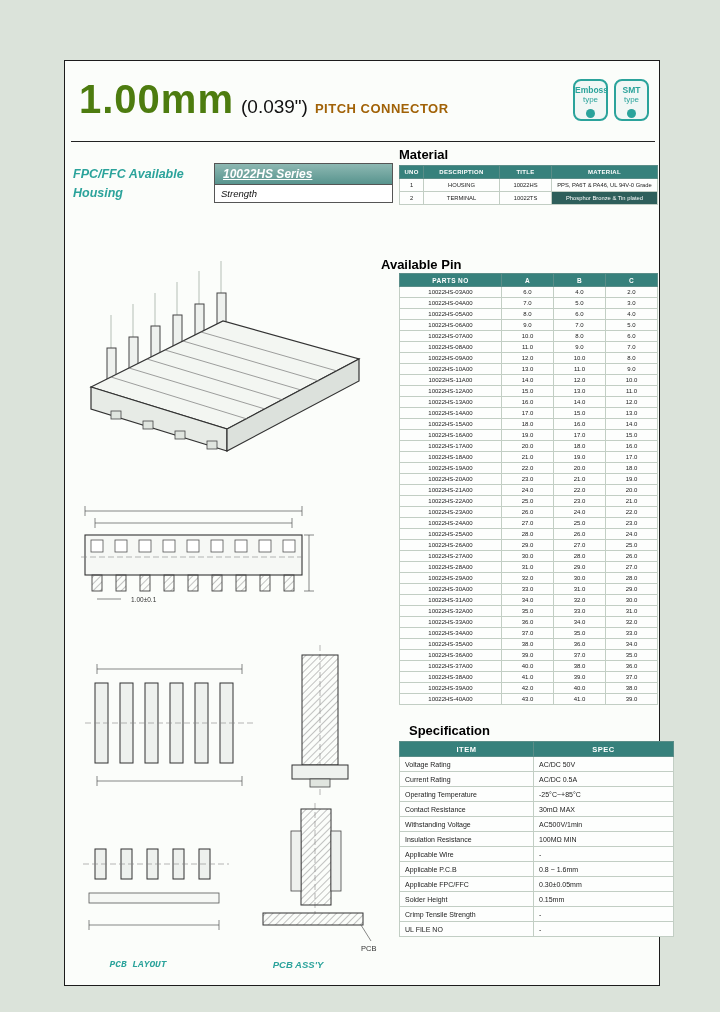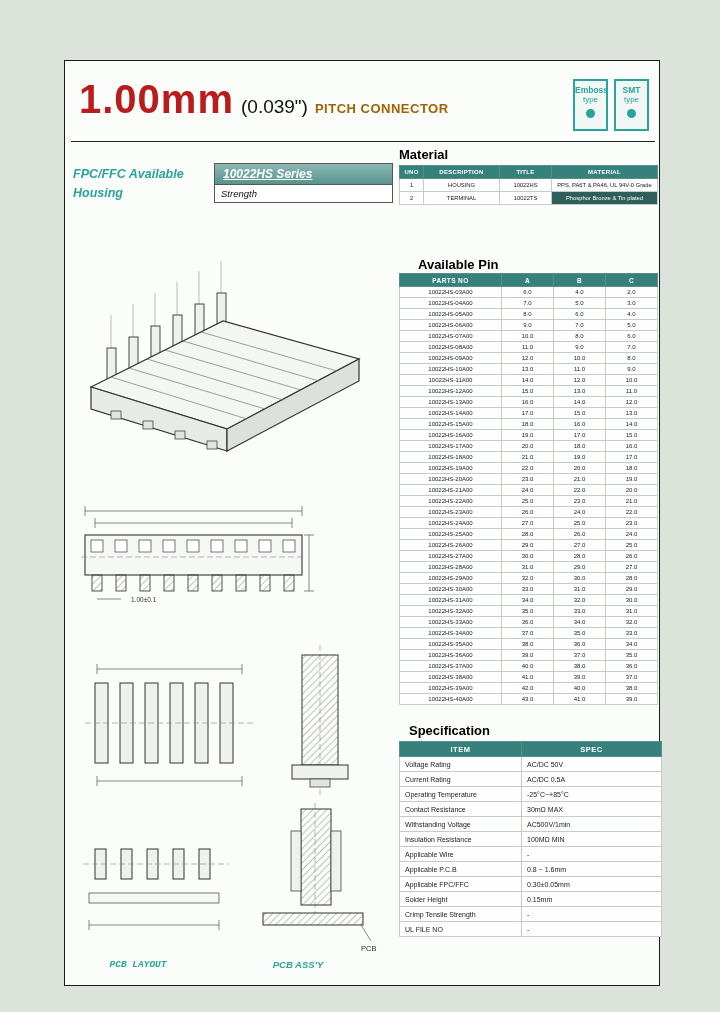--- a/index.html
+++ b/index.html
@@ -9,46 +9,46 @@
     font-family:"Liberation Sans", sans-serif;
     position:relative;
     overflow:hidden;
   }
   .sheet {
     position:absolute; left:64px; top:60px; width:596px; height:926px;
     background:#fbfdfa; border:1px solid #1c1c1c;
   }
   
   .title-row { position:absolute; left:14px; top:16px; display:flex; align-items:baseline; gap:7px; white-space:nowrap; }
-  .title-big { font-size:40px; font-weight:bold; color:#b91c1c; letter-spacing:1px; }
+  .title-big { font-size:40px; font-weight:bold; color:#4d7c0f; letter-spacing:1px; }
   .title-paren { font-size:19px; color:#111; }
   .title-rest { font-size:13px; font-weight:bold; color:#a16207; letter-spacing:.5px; }
   .badges { position:absolute; right:10px; top:18px; display:flex; gap:6px; }
-  .badge { width:35px; height:52px; border:2px solid #2ba39b; border-radius:0;
+  .badge { width:35px; height:42px; border:2px solid #2ba39b; border-radius:8px;
            color:#2ba39b; font-size:8px; text-align:center; padding-top:4px; background:#f1f7f5; }
   .badge .b1 { font-weight:bold; font-size:8.5px; line-height:1.2; }
   .badge .b2 { font-size:8px; line-height:1.2; }
   .badge .dot { width:9px; height:9px; border-radius:50%; background:#2ba39b; margin:4px auto 0; }
   .divider { position:absolute; left:6px; top:80px; width:584px; border-top:1.5px solid #222; }
 
   
   .fpc-label { position:absolute; left:8px; top:104px; color:#2ba39b; font-weight:bold;
                font-style:italic; font-size:12.5px; line-height:1.55; }
   .series { position:absolute; left:149px; top:102px; width:179px; }
   .series-name { background:linear-gradient(#8db8b2,#58948e); color:#fff; font-weight:bold;
                  font-style:italic; font-size:12px; padding:3px 8px; border:1px solid #555;text-decoration:underline; }
   .series-sub { background:#e6ece6; border:1px solid #555; border-top:none; font-weight:bold;
                 font-style:italic; font-size:9.5px; padding:3px 6px; color:#111; }
   .series-style { border:1px solid #555; border-top:none; font-style:italic; font-size:9.5px;
                   padding:3px 6px; background:#fff; color:#111; }
 
   
   .section-heading { position:absolute; font-weight:bold; font-size:13px; color:#000; }
   #material-heading { left:334px; top:86px; }
-  #pin-heading      { left:353px; top:196px; }
+  #pin-heading      { left:316px; top:196px; }
   #spec-heading     { left:344px; top:662px; }
 
   
   table { border-collapse:collapse; table-layout:fixed; position:absolute; width:258px; background:#fff; }
   th { background:#37817c; color:#fff; font-weight:bold; border:1px solid #5a8d88; }
   td { border:1px solid #c2cec4; color:#222; background:#fdfefd; }
 
   .material-table { left:334px; top:104px; }
   .material-table th { font-size:6px; height:13px; letter-spacing:.3px; }
   .material-table td { font-size:5.8px; height:13px; text-align:center; padding:0 2px; }
@@ -62,21 +62,21 @@
   .pin-table th { font-size:6.5px; height:13px; letter-spacing:.4px; }
   .pin-table td { font-size:6px; height:11px; text-align:center; padding:0; }
   .pin-table th:nth-child(1), .pin-table td:nth-child(1){ width:102px; }
   .pin-table th:nth-child(2), .pin-table td:nth-child(2){ width:52px; }
   .pin-table th:nth-child(3), .pin-table td:nth-child(3){ width:52px; }
   .pin-table th:nth-child(4), .pin-table td:nth-child(4){ width:52px; }
 
   .spec-table { left:334px; top:680px; }
   .spec-table th { font-size:7.5px; height:15px; letter-spacing:.5px; }
   .spec-table td { font-size:7px; height:15px; text-align:left; padding:0 5px; }
-  .spec-table th:nth-child(1), .spec-table td:nth-child(1){ width:122px; }
+  .spec-table th:nth-child(1), .spec-table td:nth-child(1){ width:134px; }
   .spec-table th:nth-child(2), .spec-table td:nth-child(2){ width:140px; }
 
   
   .drawing { position:absolute; }
   #iso-drawing   { left:6px;   top:198px; width:310px; height:210px; }
   #front-drawing { left:6px;   top:438px; width:245px; height:150px; }
   #bars-drawing  { left:12px;  top:596px; width:185px; height:140px; }
   #side-drawing  { left:205px; top:580px; width:100px; height:160px; }
   #foot-drawing  { left:6px;   top:770px; width:175px; height:108px; }
   #assy-drawing  { left:178px; top:740px; width:145px; height:155px; }

